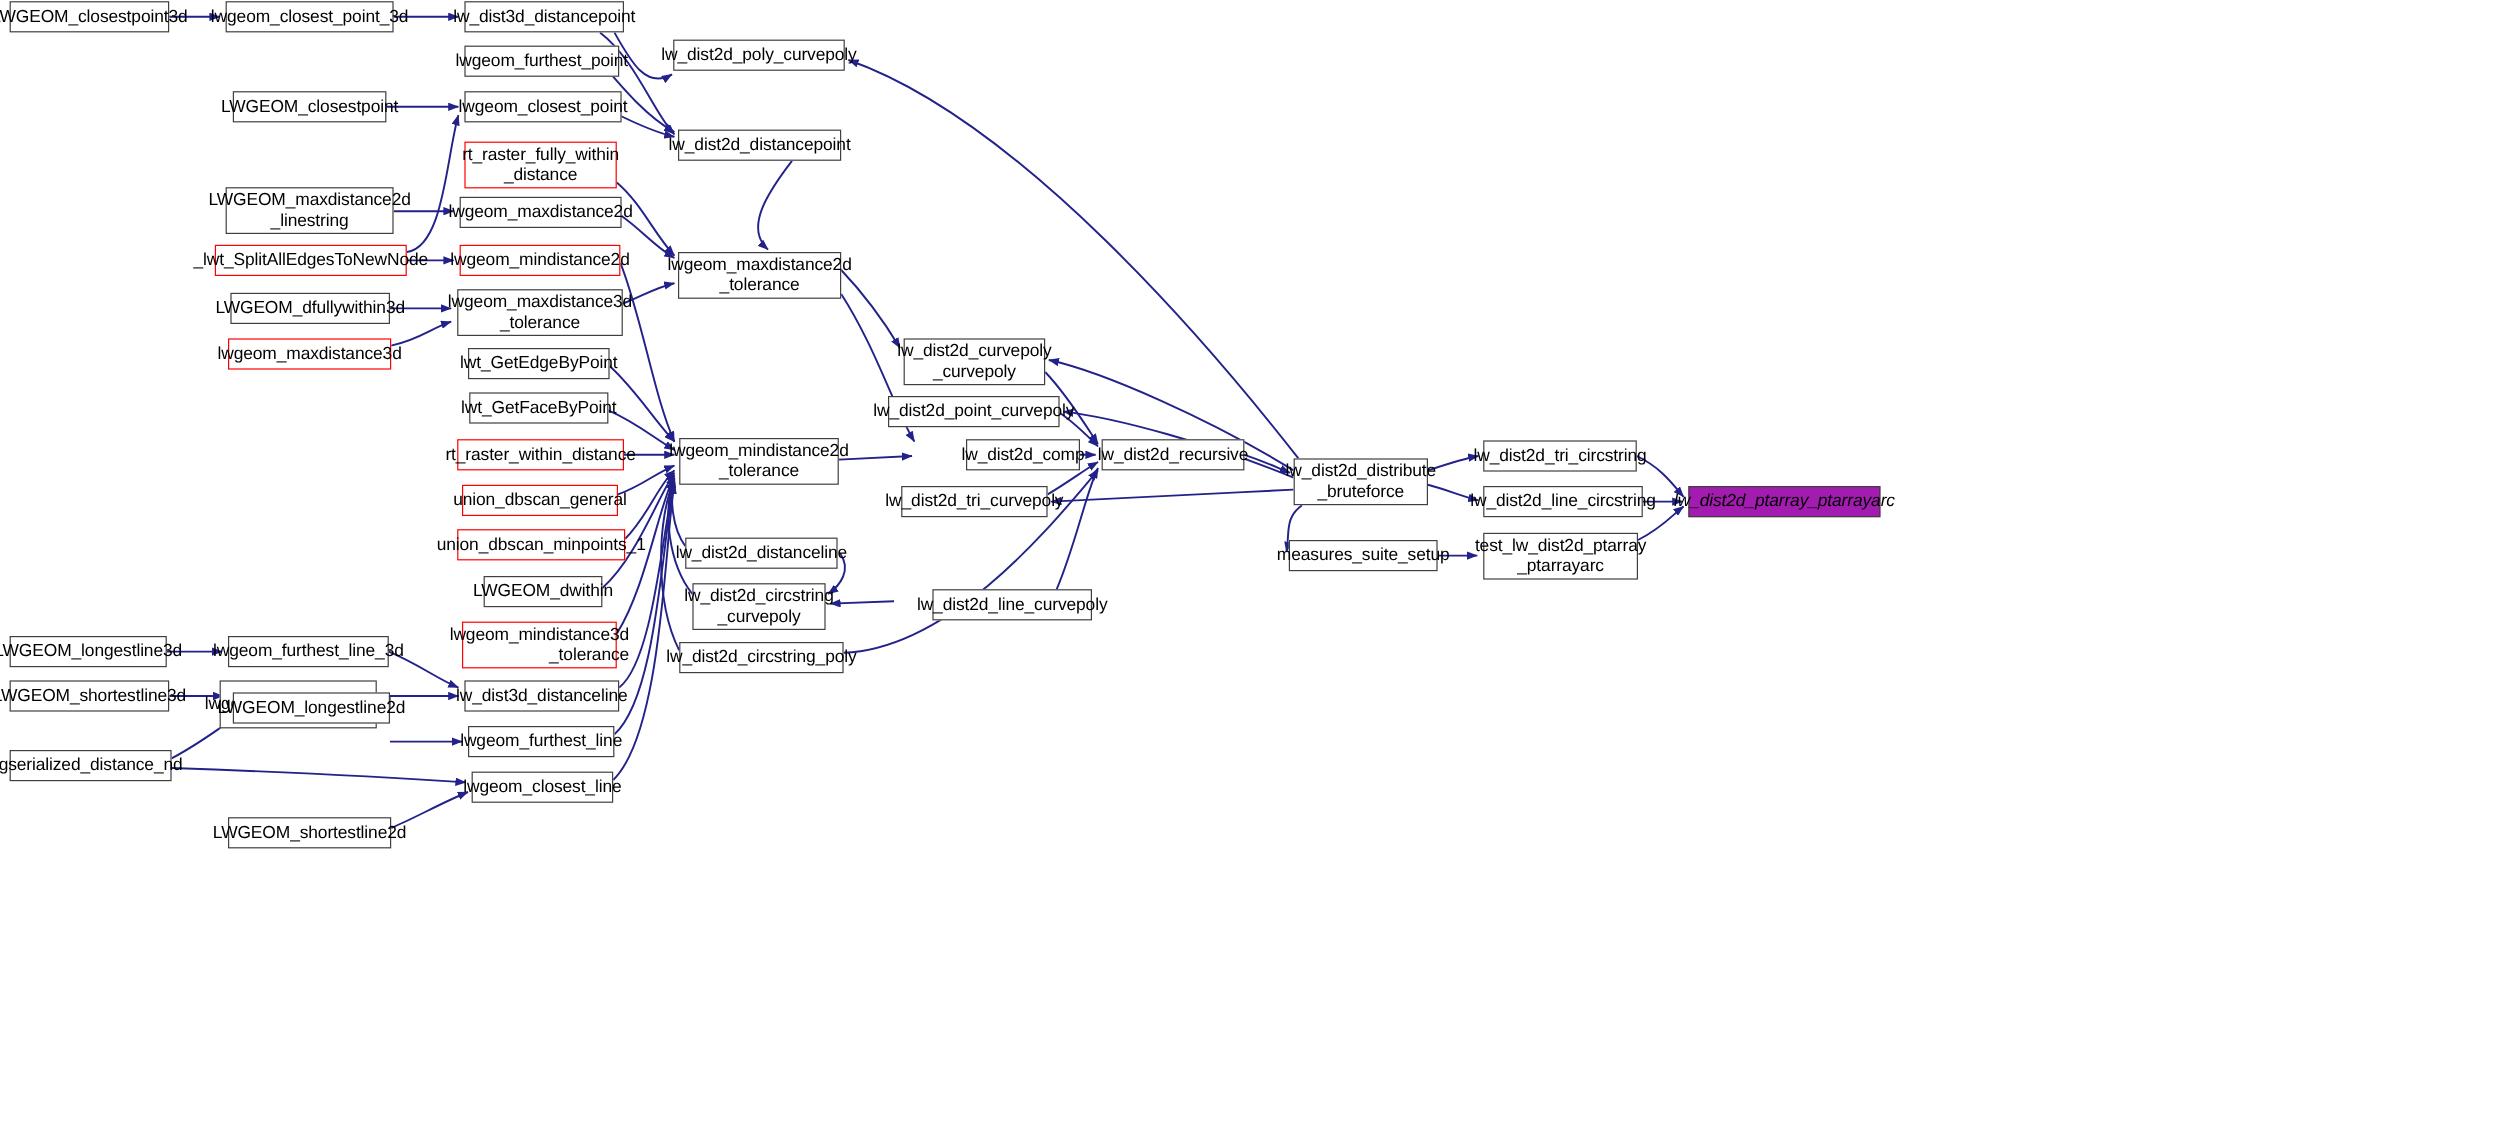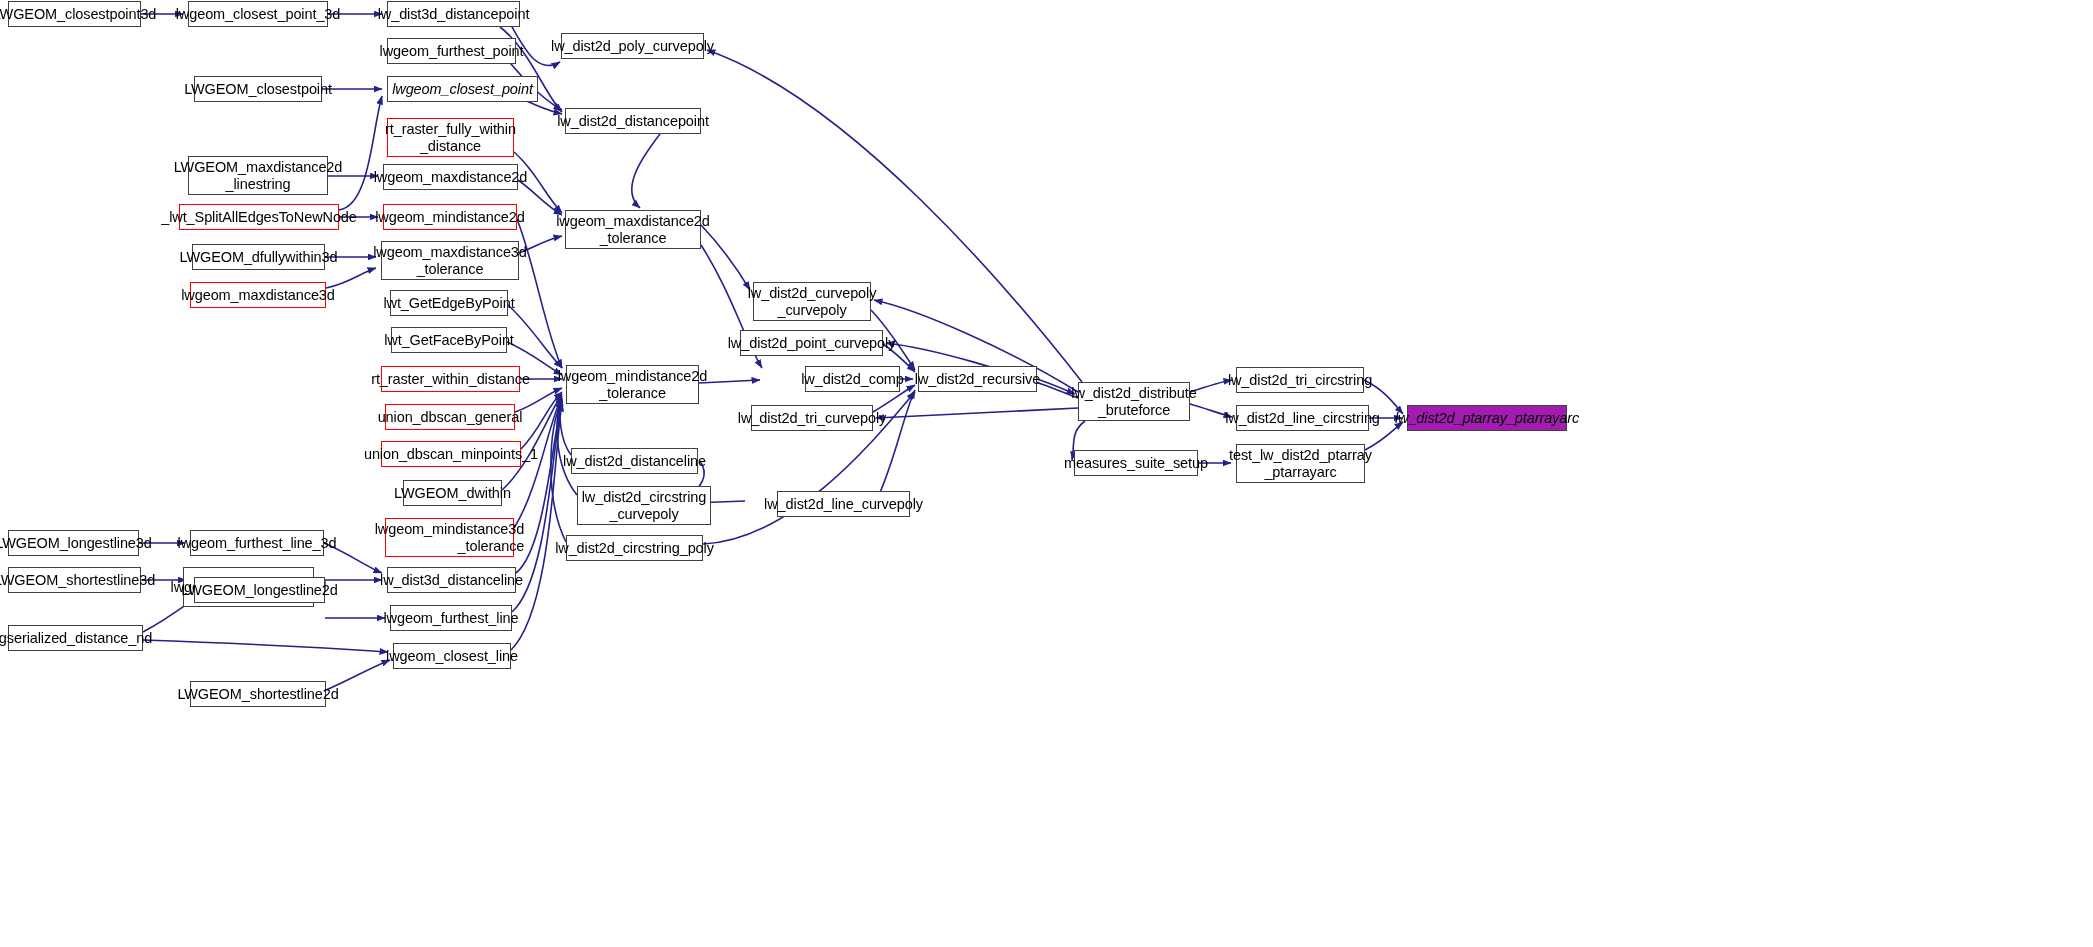--- a/index.html
+++ b/index.html
@@ -123,21 +123,21 @@
         <path d="M700,461 C710,475 700,488 690,495" marker-end="url(#arrow)"></path>
       </g>
   </svg>
   <div id="node-layer">
       <div class="node" style="left: 8px; top: 1px; width: 133px; height: 26px;">LWGEOM_closestpoint3d</div>
       <div class="node" style="left: 188px; top: 1px; width: 140px; height: 26px;">lwgeom_closest_point_3d</div>
       <div class="node" style="left: 387px; top: 1px; width: 133px; height: 26px;">lw_dist3d_distancepoint</div>
       <div class="node" style="left: 561px; top: 33px; width: 143px; height: 26px;">lw_dist2d_poly_curvepoly</div>
       <div class="node" style="left: 387px; top: 38px; width: 129px; height: 26px;">lwgeom_furthest_point</div>
       <div class="node" style="left: 194px; top: 76px; width: 128px; height: 26px;">LWGEOM_closestpoint</div>
-      <div class="node" style="left: 387px; top: 76px; width: 151px; height: 26px; font-style: italic;">lwgeom_closest_point</div>
+      <div class="node" style="left: 387px; top: 76px; width: 131px; height: 26px;">lwgeom_closest_point</div>
       <div class="node" style="left: 565px; top: 108px; width: 136px; height: 26px;">lw_dist2d_distancepoint</div>
       <div class="node red" style="left: 387px; top: 118px; width: 127px; height: 39px;">rt_raster_fully_within
 _distance</div>
       <div class="node" style="left: 188px; top: 156px; width: 140px; height: 39px;">LWGEOM_maxdistance2d
 _linestring</div>
       <div class="node" style="left: 383px; top: 164px; width: 135px; height: 26px;">lwgeom_maxdistance2d</div>
       <div class="node red" style="left: 179px; top: 204px; width: 160px; height: 26px;">_lwt_SplitAllEdgesToNewNode</div>
       <div class="node red" style="left: 383px; top: 204px; width: 134px; height: 26px;">lwgeom_mindistance2d</div>
       <div class="node" style="left: 565px; top: 210px; width: 136px; height: 39px;">lwgeom_maxdistance2d
 _tolerance</div>
@@ -161,21 +161,21 @@
       <div class="node" style="left: 1236px; top: 405px; width: 133px; height: 26px;">lw_dist2d_line_circstring</div>
       <div class="node current" style="left: 1407px; top: 405px; width: 160px; height: 26px;">lw_dist2d_ptarray_ptarrayarc</div>
       <div class="node" style="left: 1236px; top: 444px; width: 129px; height: 39px;">test_lw_dist2d_ptarray
 _ptarrayarc</div>
       <div class="node" style="left: 1074px; top: 450px; width: 124px; height: 26px;">measures_suite_setup</div>
       <div class="node" style="left: 751px; top: 405px; width: 122px; height: 26px;">lw_dist2d_tri_curvepoly</div>
       <div class="node red" style="left: 385px; top: 404px; width: 130px; height: 26px;">union_dbscan_general</div>
       <div class="node red" style="left: 381px; top: 441px; width: 140px; height: 26px;">union_dbscan_minpoints_1</div>
       <div class="node" style="left: 571px; top: 448px; width: 127px; height: 26px;">lw_dist2d_distanceline</div>
       <div class="node" style="left: 403px; top: 480px; width: 99px; height: 26px;">LWGEOM_dwithin</div>
-      <div class="node" style="left: 577px; top: 486px; width: 134px; height: 39px;">lw_dist2d_circstring
+      <div class="node" style="left: 577px; top: 486px; width: 111px; height: 39px;">lw_dist2d_circstring
 _curvepoly</div>
       <div class="node" style="left: 745px; top: 491px; width: 133px; height: 26px; margin-left: 32px;">lw_dist2d_line_curvepoly</div>
       <div class="node red" style="left: 385px; top: 518px; width: 129px; height: 39px; text-align: right;">lwgeom_mindistance3d
 _tolerance</div>
       <div class="node" style="left: 566px; top: 535px; width: 137px; height: 26px;">lw_dist2d_circstring_poly</div>
       <div class="node" style="left: 8px; top: 530px; width: 131px; height: 26px;">LWGEOM_longestline3d</div>
       <div class="node" style="left: 190px; top: 530px; width: 134px; height: 26px;">lwgeom_furthest_line_3d</div>
       <div class="node" style="left: 8px; top: 567px; width: 133px; height: 26px;">LWGEOM_shortestline3d</div>
       <div class="node" style="left: 183px; top: 567px; width: 131px; height: 40px;">lwgeom_closest_line_3d</div>
       <div class="node" style="left: 387px; top: 567px; width: 129px; height: 26px;">lw_dist3d_distanceline</div>

